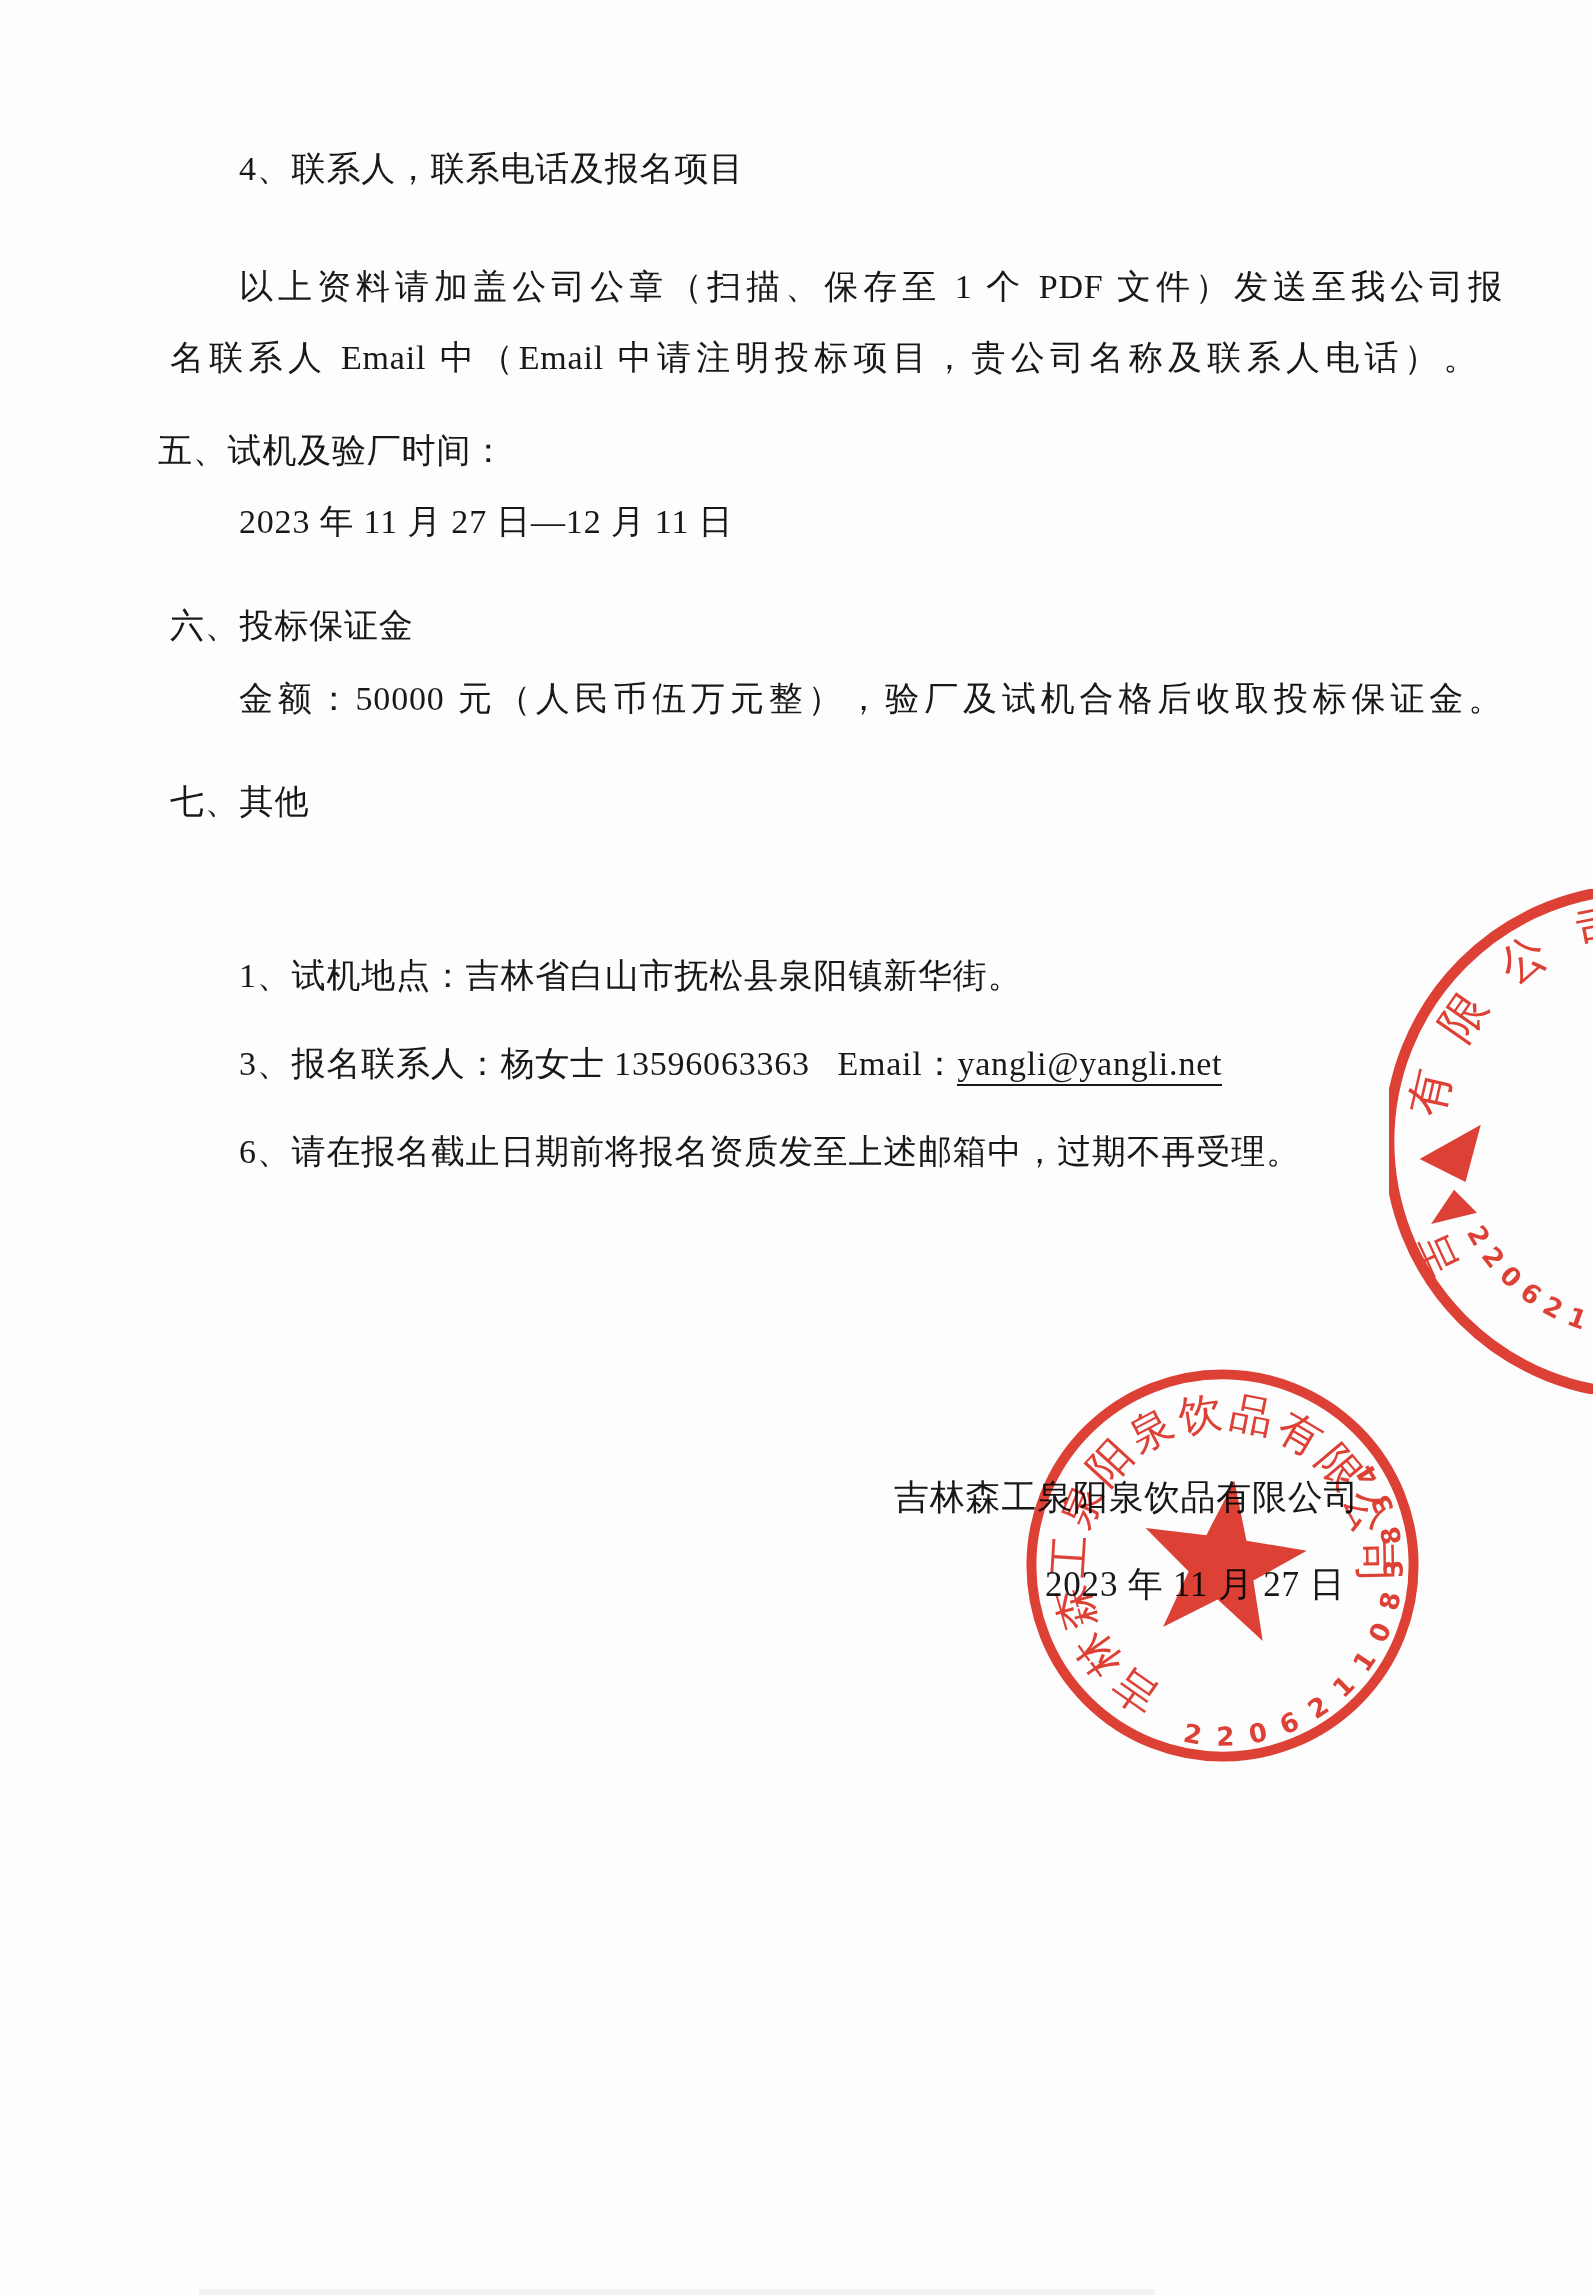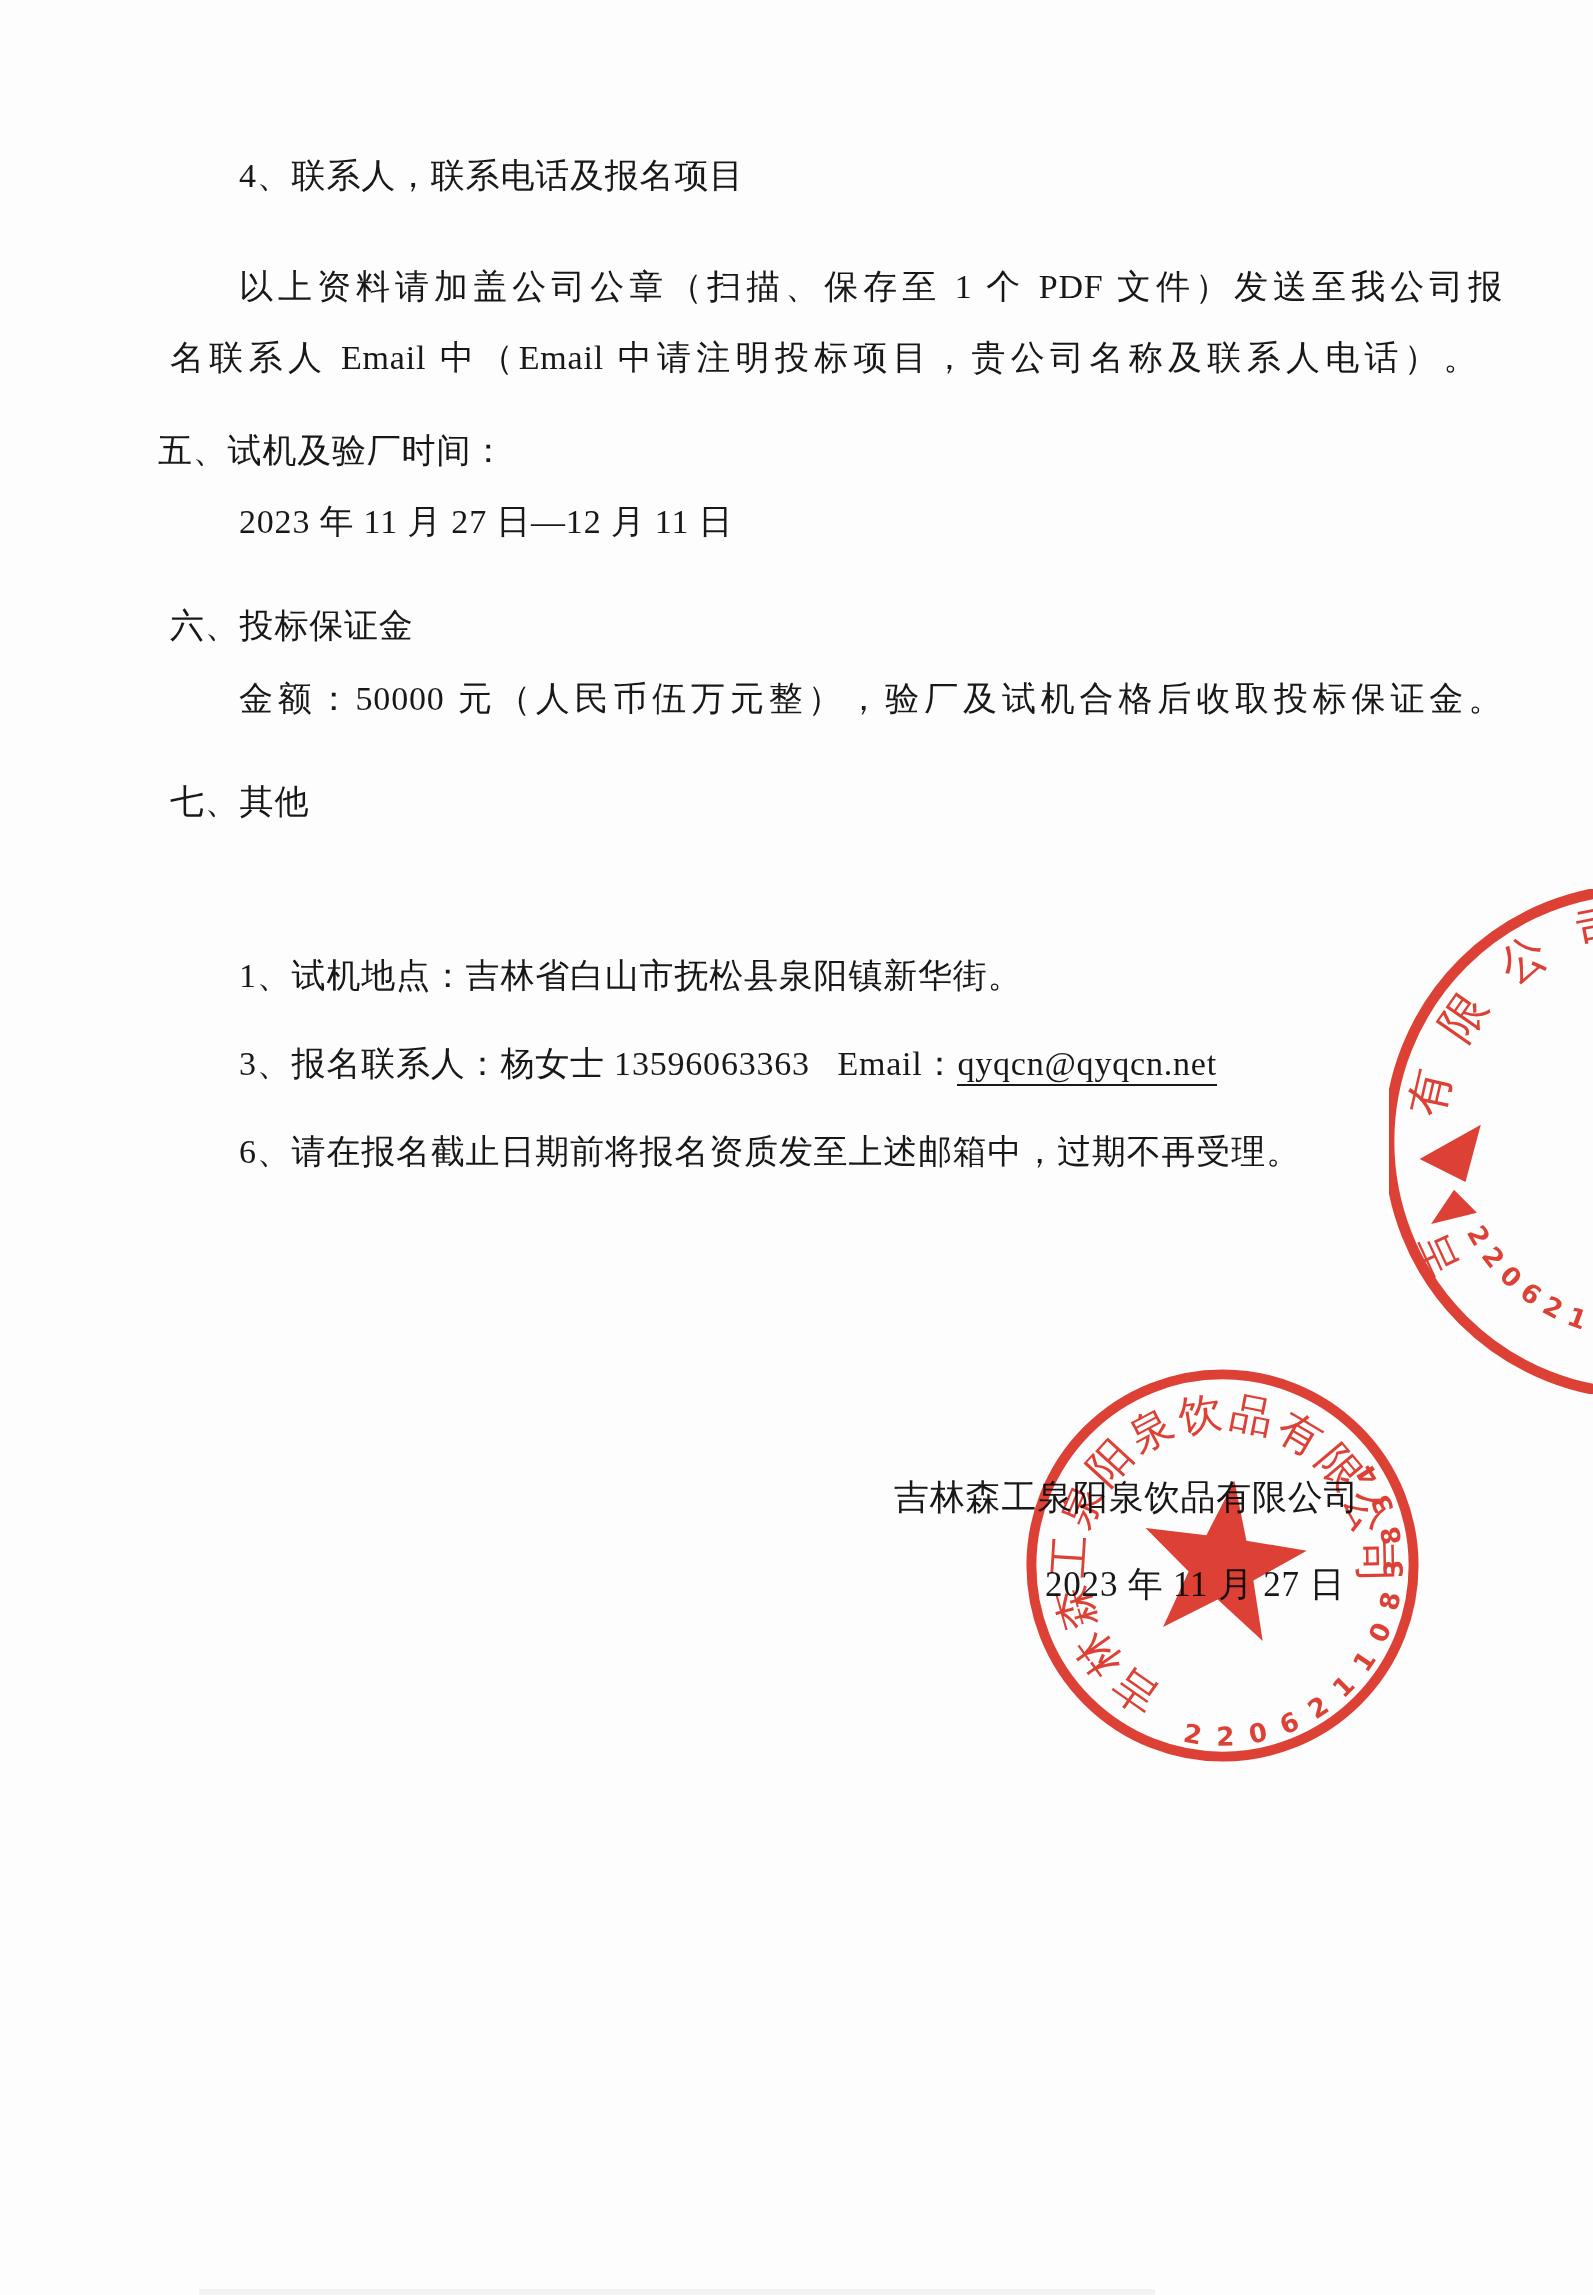--- a/index.html
+++ b/index.html
@@ -18,21 +18,21 @@
     font-size: 34px;
     line-height: 46px;
     white-space: nowrap;
     letter-spacing: 0.8px;
   }
   .justified {
     white-space: normal;
     text-align: justify;
     text-align-last: justify;
   }
-  #L0  { left: 239px;  top: 153px; }
+  #L0  { left: 239px;  top: 146px; }
   #L1  { left: 239px;  top: 264px; width: 1264px; }
   #L2  { left: 170px;  top: 335px; width: 1308px; }
   #L3  { left: 158px;  top: 428px; }
   #L4  { left: 239px;  top: 499px; }
   #L5  { left: 170px;  top: 603px; }
   #L6  { left: 239px;  top: 676px; width: 1264px; }
   #L7  { left: 170px;  top: 779px; }
   #L8  { left: 239px;  top: 865px; }
   #L9  { left: 239px;  top: 953px; }
   #L10 { left: 239px;  top: 1041px; }
@@ -65,21 +65,21 @@
   <div class="doc-line justified" id="L1">以上资料请加盖公司公章（扫描、保存至 1 个 PDF 文件）发送至我公司报</div>
   <div class="doc-line justified" id="L2">名联系人 Email 中（Email 中请注明投标项目，贵公司名称及联系人电话）。</div>
   <div class="doc-line" id="L3">五、试机及验厂时间：</div>
   <div class="doc-line" id="L4">2023 年 11 月 27 日—12 月 11 日</div>
   <div class="doc-line" id="L5">六、投标保证金</div>
   <div class="doc-line justified" id="L6">金额：50000 元（人民币伍万元整），验厂及试机合格后收取投标保证金。</div>
   <div class="doc-line" id="L7">七、其他</div>
   <div class="doc-line" id="L9">1、试机地点：吉林省白山市抚松县泉阳镇新华街。</div>
 
   <div class="doc-line" id="L10">
-    <span>3、报名联系人：杨女士 13596063363</span><span class="gap"></span><span>Email：</span><span class="email-underline">qyqcn@qyqcn.net</span>
+    <span>3、报名联系人：杨女士 13596063363</span><span class="gap"></span><span>Email：</span><span class="email-underline">yangli@yangli.net</span>
   </div>
 
   <div class="doc-line" id="L11">6、请在报名截止日期前将报名资质发至上述邮箱中，过期不再受理。</div>
 
   <div class="doc-line" id="L12">吉林森工泉阳泉饮品有限公司</div>
   <div class="doc-line" id="L13">2023 年 11 月 27 日</div>
 
   <svg class="stamp" id="stamp-main" viewBox="0 0 556 556">
       <circle cx="278" cy="278" r="250" fill="none" stroke="#dd3226" stroke-width="13"></circle>
       <polygon points="293.6,167.1 309.3,245.6 388.3,258.6 318.4,297.7 330.6,376.9 271.7,322.6 200.2,358.6 233.7,285.8 177.3,228.9 256.9,238.3" fill="#dd3226"></polygon>

